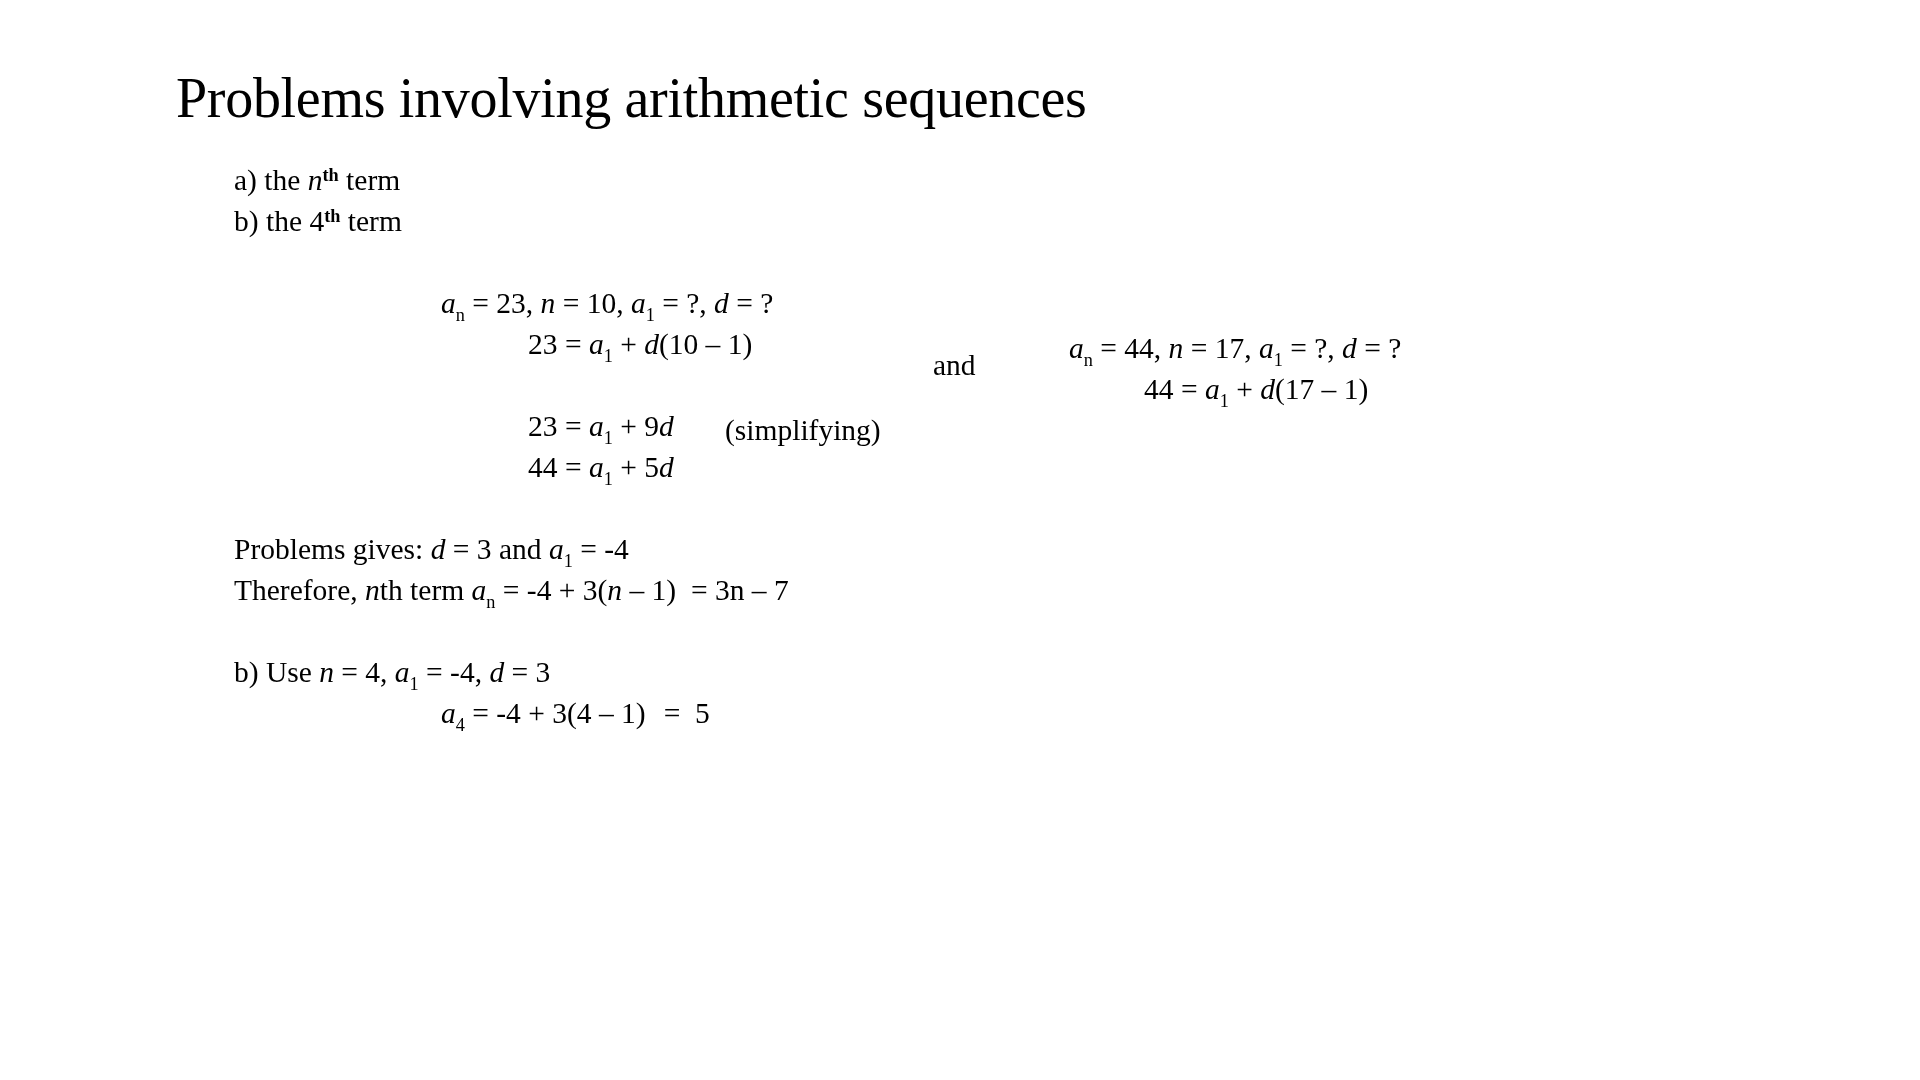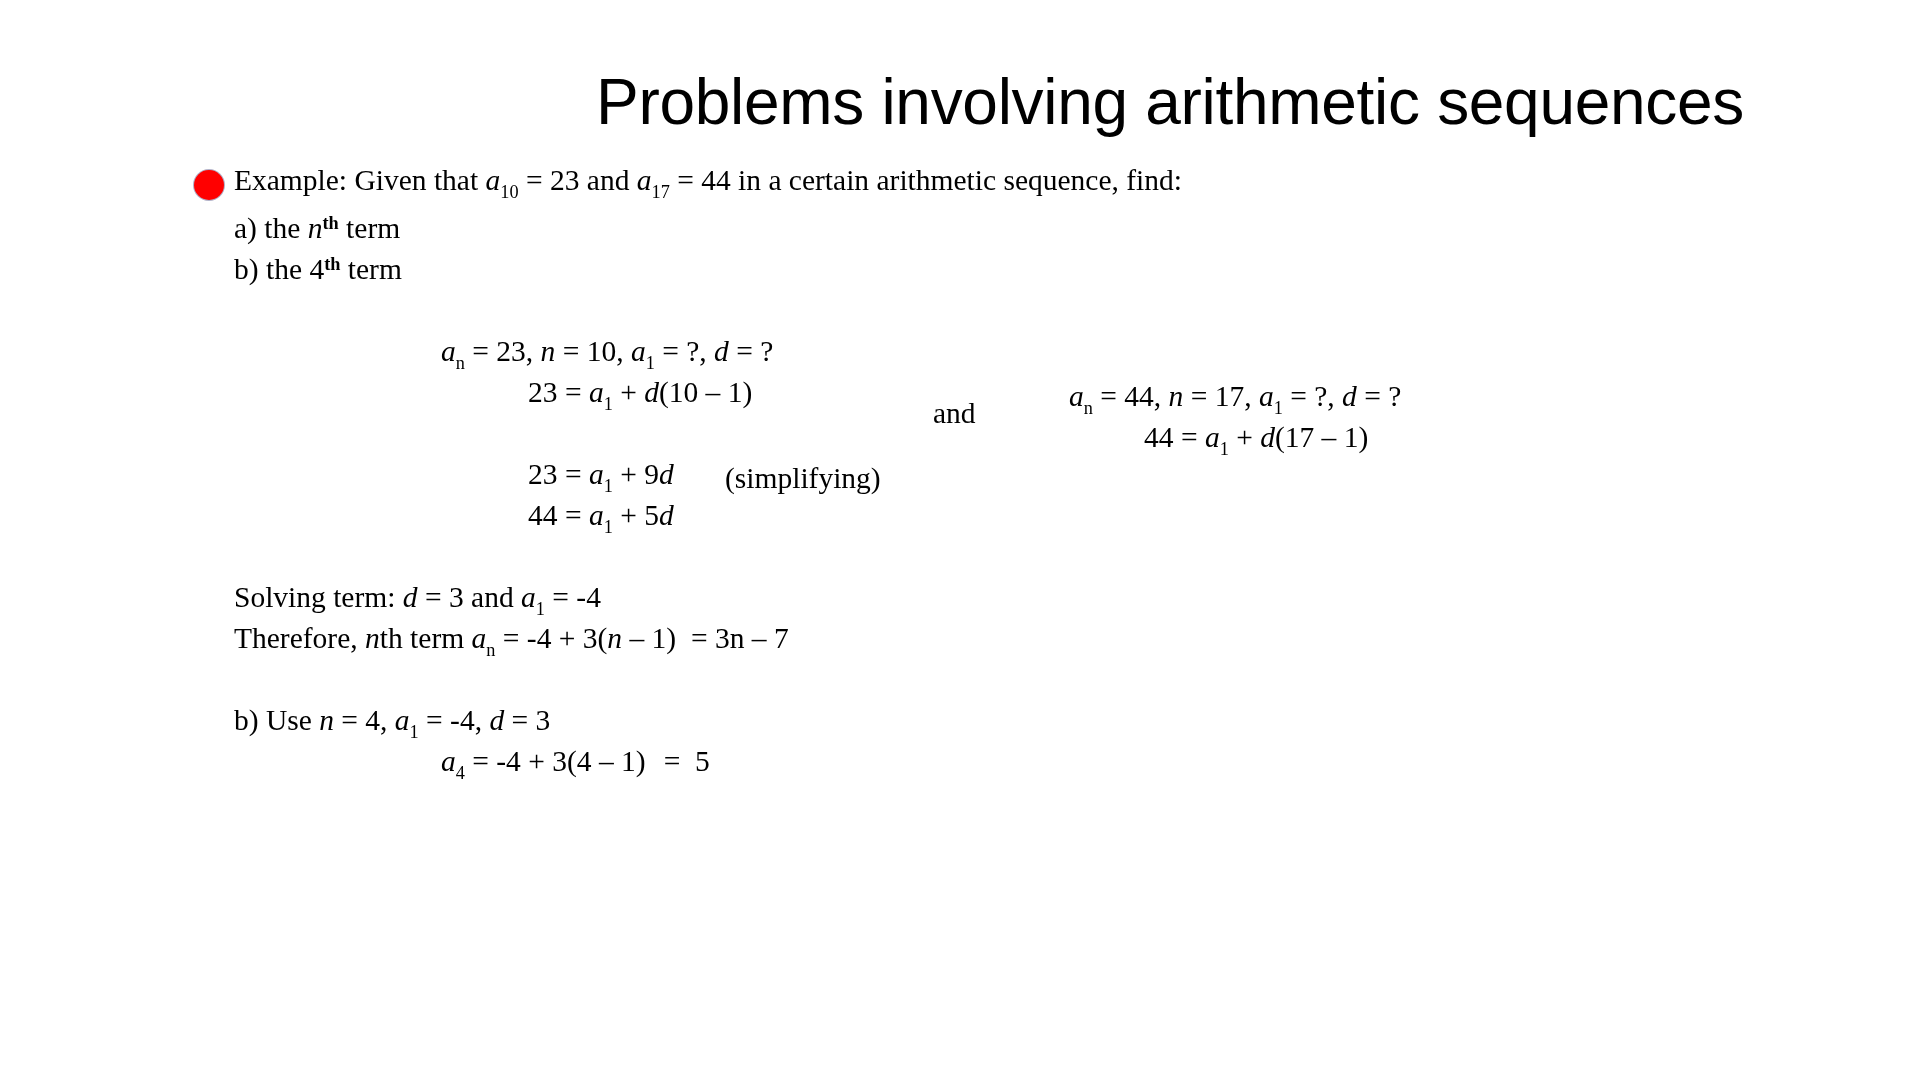--- a/index.html
+++ b/index.html
@@ -23,23 +23,23 @@
     margin: 0 auto;
     background: #ffffff;
     overflow: hidden;
   }
 
   .slide-title {
     position: absolute;
     left: 0;
     top: 68px;
     width: 1568px;
-    text-align: right;
-    font-family: Liberation Sans, sans-serif;
-    font-size: 64px;
+    text-align: left;
+    font-family: Liberation Serif, serif;
+    font-size: 56px;
     font-weight: 400;
     line-height: 1.08;
     letter-spacing: -0.3px;
     white-space: nowrap;
   }
 
   .body-block {
     position: absolute;
     left: 0;
     top: 160px;
@@ -139,24 +139,20 @@
 </style>
 </head>
 <body>
 
 <div class="slide">
 
   <div class="slide-title">Problems involving arithmetic sequences</div>
 
   <div class="body-block">
 
-    <div class="bullet-row">
-      <span class="bullet-dot"></span>
-      <span class="bullet-text"><span>Example: Given that </span><i>a</i><sub>10</sub><span> = 23 and </span><i>a</i><sub>17</sub><span> = 44 in a certain arithmetic sequence, find:</span></span>
-    </div>
 
     <div class="line indent-1"><span>a) the </span><i>n</i><sup>th</sup><span> term</span></div>
 
     <div class="line indent-1"><span>b) the </span><span>4</span><sup>th</sup><span> term</span></div>
 
     <div class="spacer"></div>
 
 
     <div class="two-col">
       <span class="col-left"><i>a</i><sub>n</sub><span> = 23, </span><i>n</i><span> = 10, </span><i>a</i><sub>1</sub><span> = ?, </span><i>d</i><span> = ?</span></span>
@@ -178,21 +174,21 @@
       <span class="col-left eq"><span>23 = </span><i>a</i><sub>1</sub><span> + 9</span><i>d</i></span>
       <span class="note">(simplifying)</span>
     </div>
 
     <div class="two-col">
       <span class="col-left eq"><span>44 = </span><i>a</i><sub>1</sub><span> + 5</span><i>d</i></span>
     </div>
 
     <div class="spacer"></div>
 
-    <div class="line indent-1"><span>Solving term: </span><i>d</i><span> = 3 and </span><i>a</i><sub>1</sub><span> = -4</span></div>
+    <div class="line indent-1"><span>Problems gives: </span><i>d</i><span> = 3 and </span><i>a</i><sub>1</sub><span> = -4</span></div>
 
     <div class="line indent-1"><span>Therefore, </span><i>n</i><span>th term </span><i>a</i><sub>n</sub><span> = -4 + 3(</span><i>n</i><span> – 1)  = 3n – 7</span></div>
 
     <div class="spacer"></div>
 
     <div class="line indent-1"><span>b) Use </span><i>n</i><span> = 4, </span><i>a</i><sub>1</sub><span> = -4, </span><i>d</i><span> = 3</span></div>
 
     <div class="line indent-2"><i>a</i><sub>4</sub><span> = -4 + 3(4 – 1)</span><span class="eq-tail">=  5</span></div>
 
   </div>

